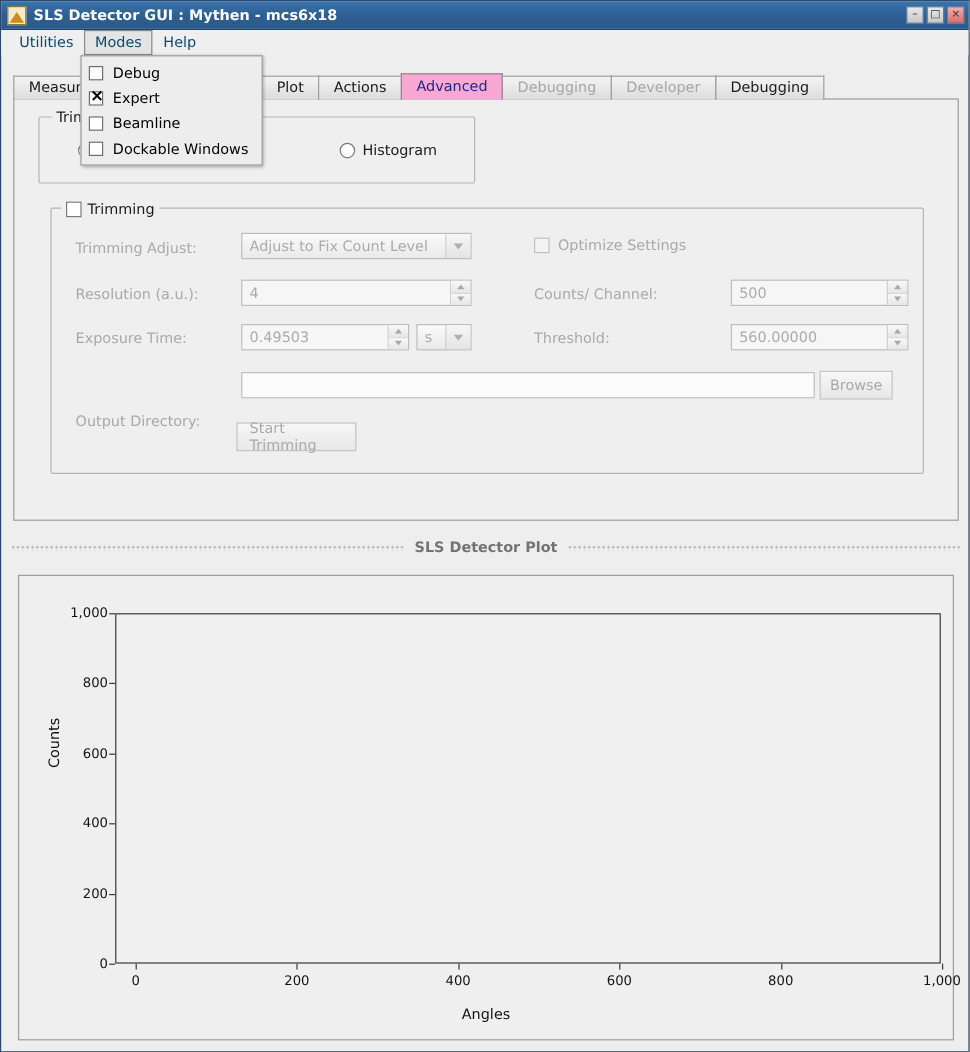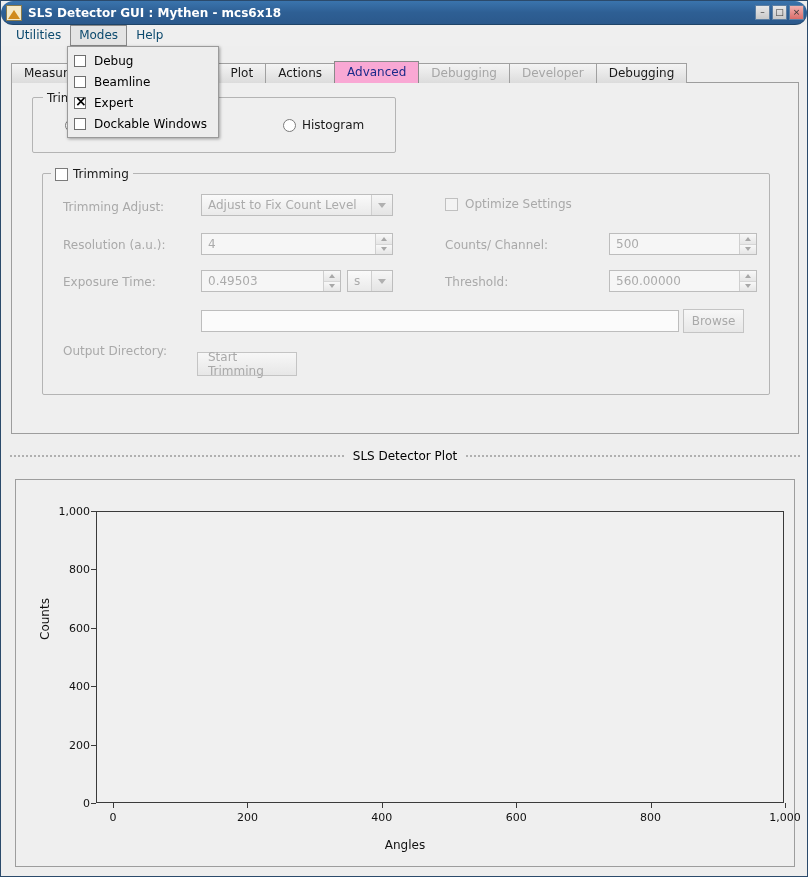--- a/index.html
+++ b/index.html
@@ -27,21 +27,20 @@
     background: #eeeeee;
   }
   .titlebar {
     height: 24px;
     background: linear-gradient(to bottom, #3a74ad 0%, #2e5f94 50%, #2b598c 100%);
     display: flex;
     align-items: center;
     padding: 0 3px 0 5px;
     box-sizing: border-box;
     border-bottom: 1px solid #1f4468;
-    border-radius: 12px;
   }
   .title-icon {
     width: 16px; height: 16px;
     background: #f5e9c8;
     border: 1px solid #8a7a4a;
     box-sizing: border-box;
     margin-right: 6px;
     position: relative;
     overflow: hidden;
   }
@@ -351,21 +350,21 @@
     display: flex;
     align-items: center;
     gap: 8px;
   }
   .dots {
     flex: 1;
     height: 5px;
     background-image: radial-gradient(#b0b0b0 1px, transparent 1px);
     background-size: 4px 4px;
   }
-  .splitter-label { font-size: 12px; color: #000000; }
+  .splitter-label { font-size: 12px; color: #737373; font-weight: bold; }
 
   
   .plotpanel {
     position: absolute;
     left: 14px;
     top: 478px;
     width: 780px;
     height: 388px;
     box-sizing: border-box;
     border: 1px solid #9d9d9d;
@@ -453,26 +452,26 @@
     <div class="menu-item open">Modes</div>
     <div class="menu-item">Help</div>
   </div>
 
   <div class="dropdown">
     <div class="dd-item">
       <span class="chk"></span>
       <span>Debug</span>
     </div>
     <div class="dd-item">
+      <span class="chk checked"></span>
+      <span>Expert</span>
+    </div>
+    <div class="dd-item">
       <span class="chk"></span>
       <span>Beamline</span>
-    </div>
-    <div class="dd-item">
-      <span class="chk checked"></span>
-      <span>Expert</span>
     </div>
     <div class="dd-item">
       <span class="chk"></span>
       <span>Dockable Windows</span>
     </div>
   </div>
 
   <div class="tabstrip">
     <div class="tab">Measurement</div>
     <div class="tab">Data Output</div>

